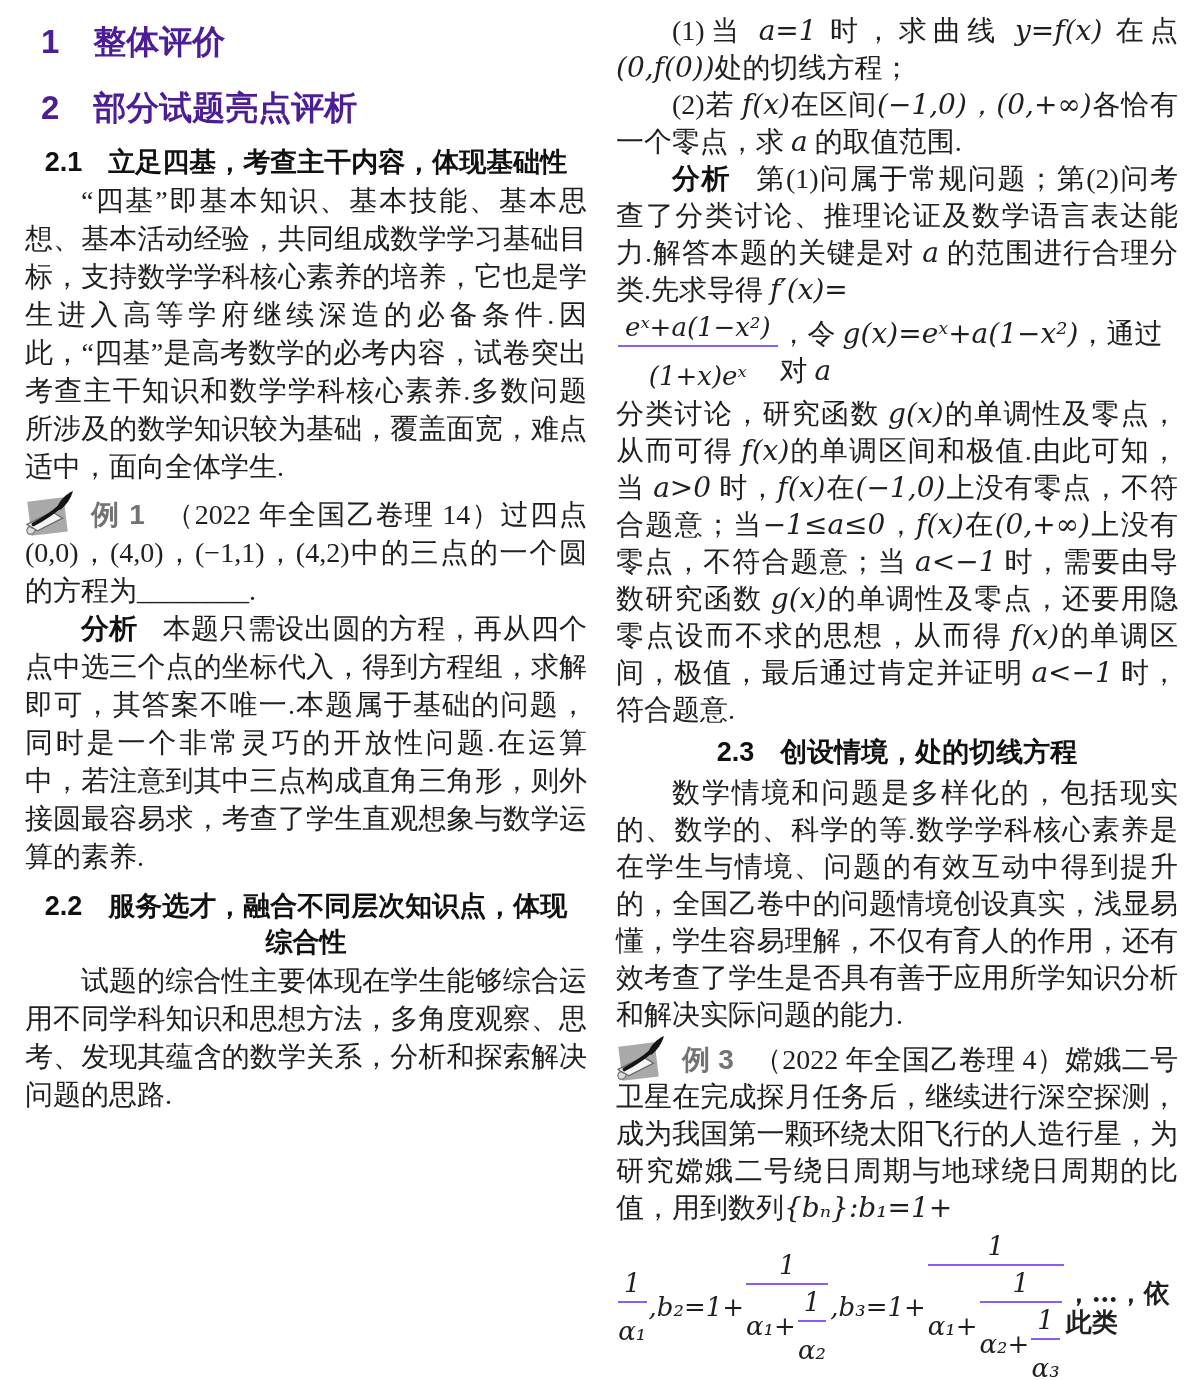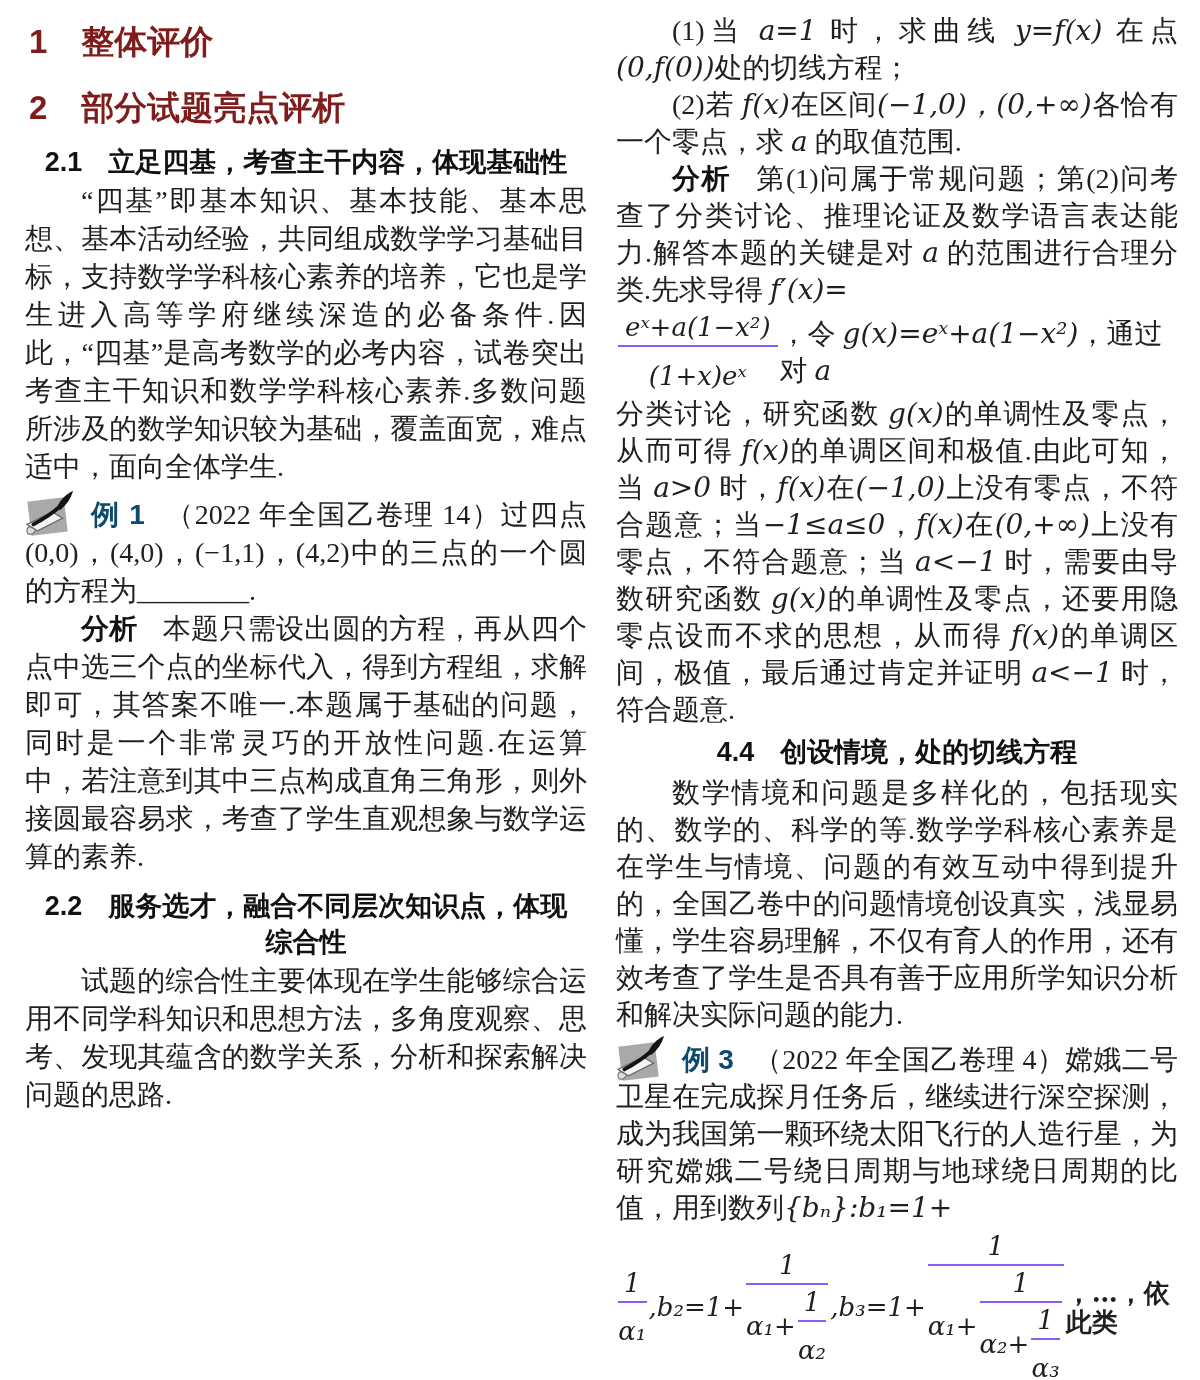--- a/index.html
+++ b/index.html
@@ -10,36 +10,36 @@
   }
   .col{position:absolute;top:0;width:562px;}
   .col-left{left:25px;}
   .col-right{left:616px;}
 
   p,.para{margin:0;text-align:justify;text-indent:2em;font-size:28px;line-height:38px;}
   .col-right p,.col-right .para{line-height:37px;}
   .noindent{text-indent:0;}
 
   .h1{
-    font-family:"Liberation Sans",sans-serif;font-weight:bold;color:#7f1d1d;
-    font-size:33px;line-height:40px;margin:4px;text-align:left;text-indent:0;
+    font-family:"Liberation Sans",sans-serif;font-weight:bold;color:#4c1d95;
+    font-size:33px;line-height:40px;margin:16px;text-align:left;text-indent:0;
   }
   .h1 .secnum{margin-right:34px;}
   .h2{
     font-family:"Liberation Sans",sans-serif;font-weight:bold;color:#111;
     font-size:27px;line-height:36px;margin:16px;text-align:center;text-indent:0;
   }
   .h2 .secnum{margin-right:26px;}
 
   .lbl{
     font-family:"Liberation Sans",sans-serif;font-weight:bold;color:#111;
     margin-right:0.9em;
   }
   .exlbl{
-    font-family:"Liberation Sans",sans-serif;font-weight:bold;color:#0c4a6e;
+    font-family:"Liberation Sans",sans-serif;font-weight:bold;color:#737373;
     margin-right:0.7em;
   }
 
   .math,.run-m{font-family:"DejaVu Serif",serif;font-style:italic;}
   .run-c{font-style:normal;}
 
   
   .mt-h1a{margin-top:22px;}
   .mt-p1{margin-top:30px;}
   .mt-h1b{margin-top:26px;margin-bottom:16px;}
@@ -123,21 +123,21 @@
       <span class="frac fracbig">
         <span class="num math">eˣ+a(1−x²)</span>
         <span class="den math">(1+x)eˣ</span>
       </span>
       <span><span class="run-c">，令 </span><span class="run-m">g(x)=eˣ+a(1−x²)</span><span class="run-c">，通过对 </span><span class="run-m">a</span></span>
     </div>
 
     <p class="noindent"><span class="run-c">分类讨论，研究函数 </span><span class="run-m">g(x)</span><span class="run-c">的单调性及零点，从而可得 </span><span class="run-m">f(x)</span><span class="run-c">的单调区间和极值.由此可知，当 </span><span class="run-m">a&gt;0</span><span class="run-c"> 时，</span><span class="run-m">f(x)</span><span class="run-c">在</span><span class="run-m">(−1,0)</span><span class="run-c">上没有零点，不符合题意；当</span><span class="run-m">−1≤a≤0</span><span class="run-c">，</span><span class="run-m">f(x)</span><span class="run-c">在</span><span class="run-m">(0,+∞)</span><span class="run-c">上没有零点，不符合题意；当 </span><span class="run-m">a&lt;−1</span><span class="run-c"> 时，需要由导数研究函数 </span><span class="run-m">g(x)</span><span class="run-c">的单调性及零点，还要用隐零点设而不求的思想，从而得 </span><span class="run-m">f(x)</span><span class="run-c">的单调区间，极值，最后通过肯定并证明 </span><span class="run-m">a&lt;−1</span><span class="run-c"> 时，符合题意.</span></p>
 
     <div class="h2 mt-h23">
-      <span class="secnum">4.4</span><span>创设情境，处的切线方程</span>
+      <span class="secnum">2.3</span><span>创设情境，处的切线方程</span>
     </div>
 
     <p>数学情境和问题是多样化的，包括现实的、数学的、科学的等.数学学科核心素养是在学生与情境、问题的有效互动中得到提升的，全国乙卷中的问题情境创设真实，浅显易懂，学生容易理解，不仅有育人的作用，还有效考查了学生是否具有善于应用所学知识分析和解决实际问题的能力.</p>
 
     <div class="para example mt-ex3">
       <svg class="brush" viewBox="0 0 54 46">
         <rect x="9" y="9" width="35" height="33" fill="#a9a9a9" transform="rotate(-7 26 25)"></rect>
         <path d="M7 33 L31 21 L41 27 L17 39 Z" fill="#f4f4f4" stroke="#6a6a6a" stroke-width="1.2"></path>
         <path d="M9 35 q-4 3 -1 7 q5 2 7 -4 Z" fill="#dcdcdc" stroke="#6a6a6a" stroke-width="1"></path>
         <path d="M13 33 C22 28 29 24 37 17" stroke="#141414" stroke-width="3.6" fill="none" stroke-linecap="round"></path>

